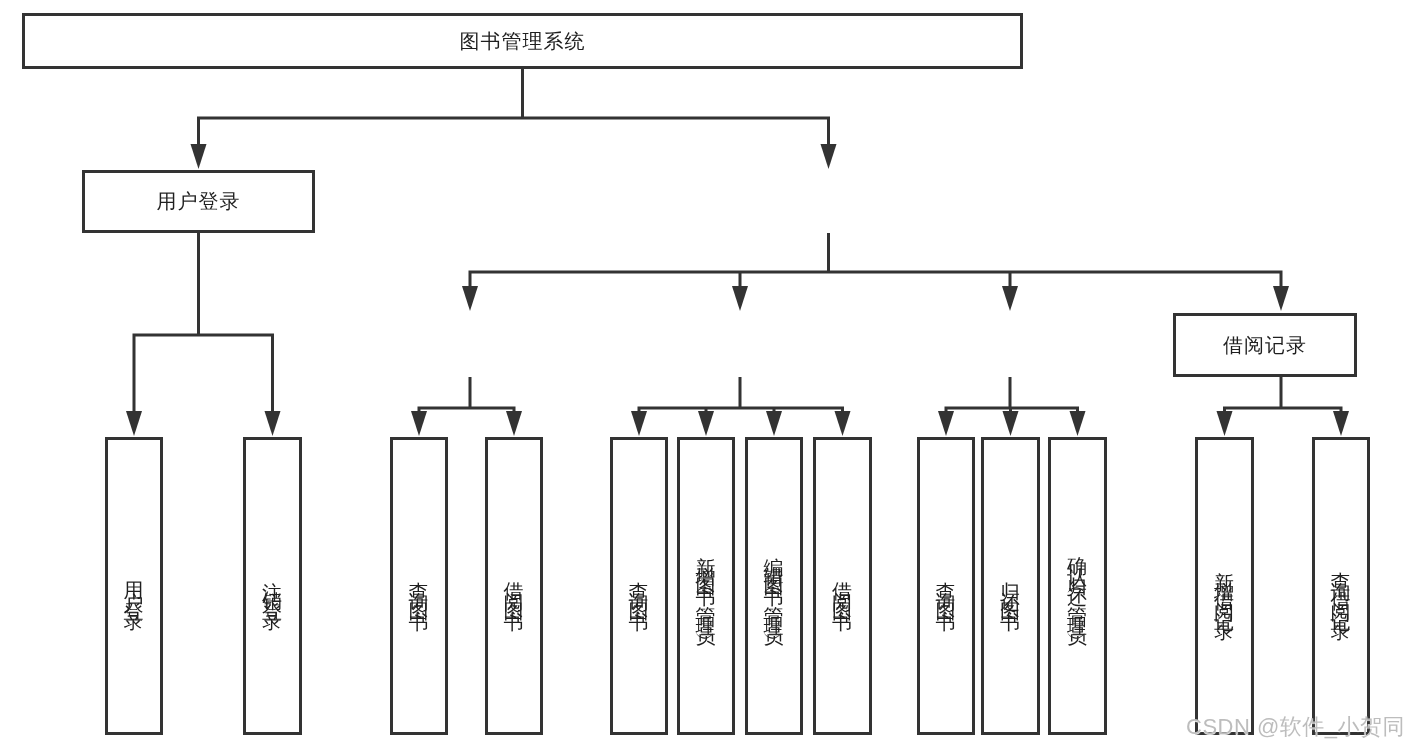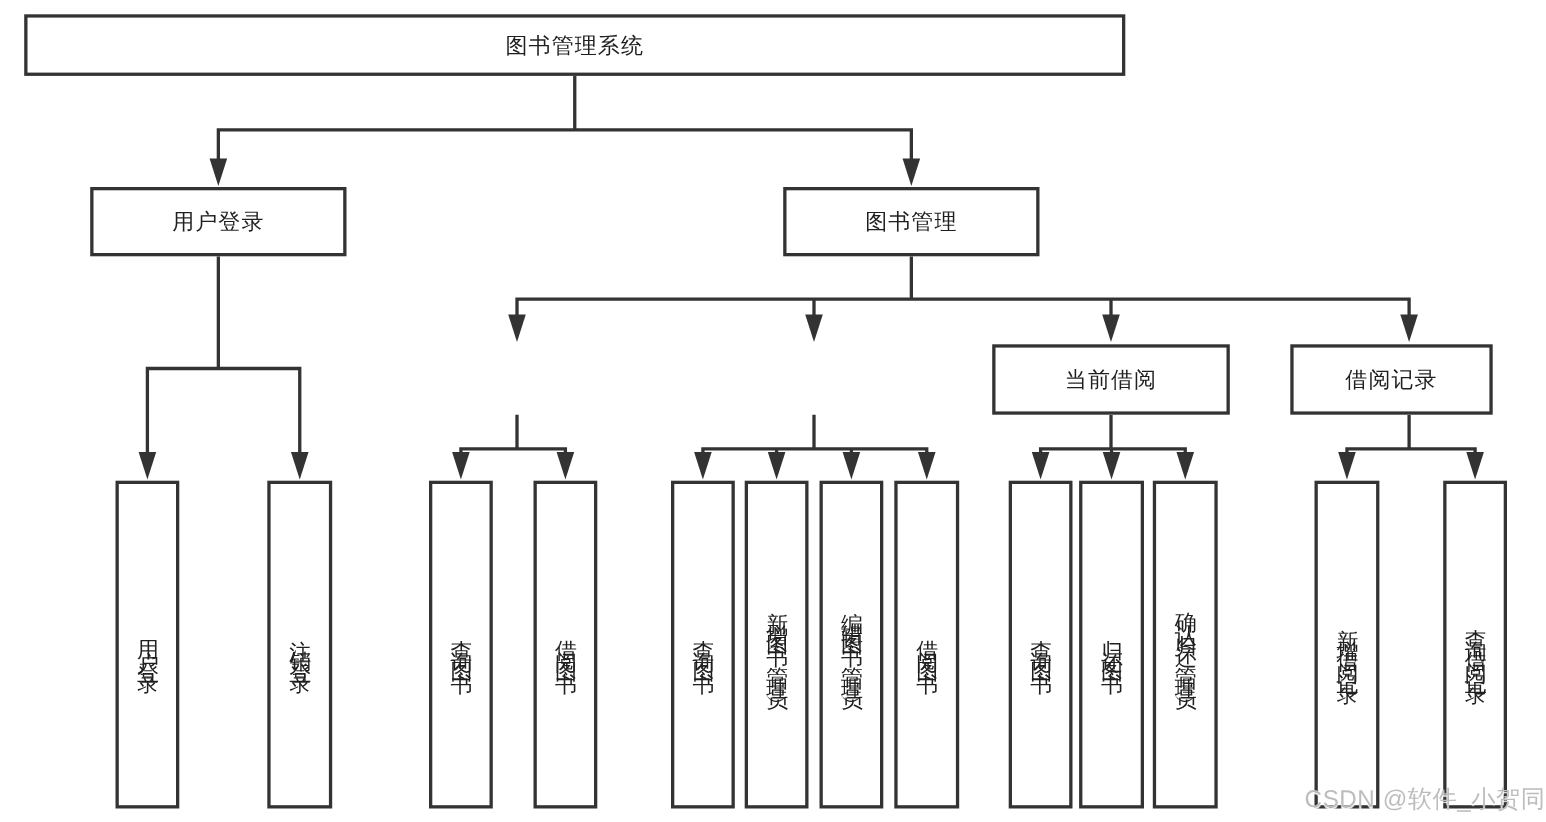--- a/index.html
+++ b/index.html
@@ -88,23 +88,21 @@
       <polygon points="1010.5,436 1002.5,411 1018.5,411"></polygon>
       <polygon points="1077.5,436 1069.5,411 1085.5,411"></polygon>
       <polygon points="1224.5,436 1216.5,411 1232.5,411"></polygon>
       <polygon points="1341,436 1333,411 1349,411"></polygon>
     </g>
   </svg>
 
   <div class="box" style="left:22px;top:13px;width:1001px;height:56px;">图书管理系统</div>
 
   <div class="box" style="left:82px;top:170px;width:233px;height:63px;">用户登录</div>
-  <div class="box" style="left:712px;top:170px;width:233px;height:63px;">图书管理</div>
 
-  <div class="box" style="left:902px;top:313px;width:216px;height:64px;">当前借阅</div>
   <div class="box" style="left:1173px;top:313px;width:184px;height:64px;">借阅记录</div>
 
   <div class="box vbox" style="left:105px;top:437px;width:58px;height:298px;">
     <span>用户登录</span>
   </div>
   <div class="box vbox" style="left:243px;top:437px;width:59px;height:298px;">
     <span>注销登录</span>
   </div>
 
   <div class="box vbox" style="left:390px;top:437px;width:58px;height:298px;">

